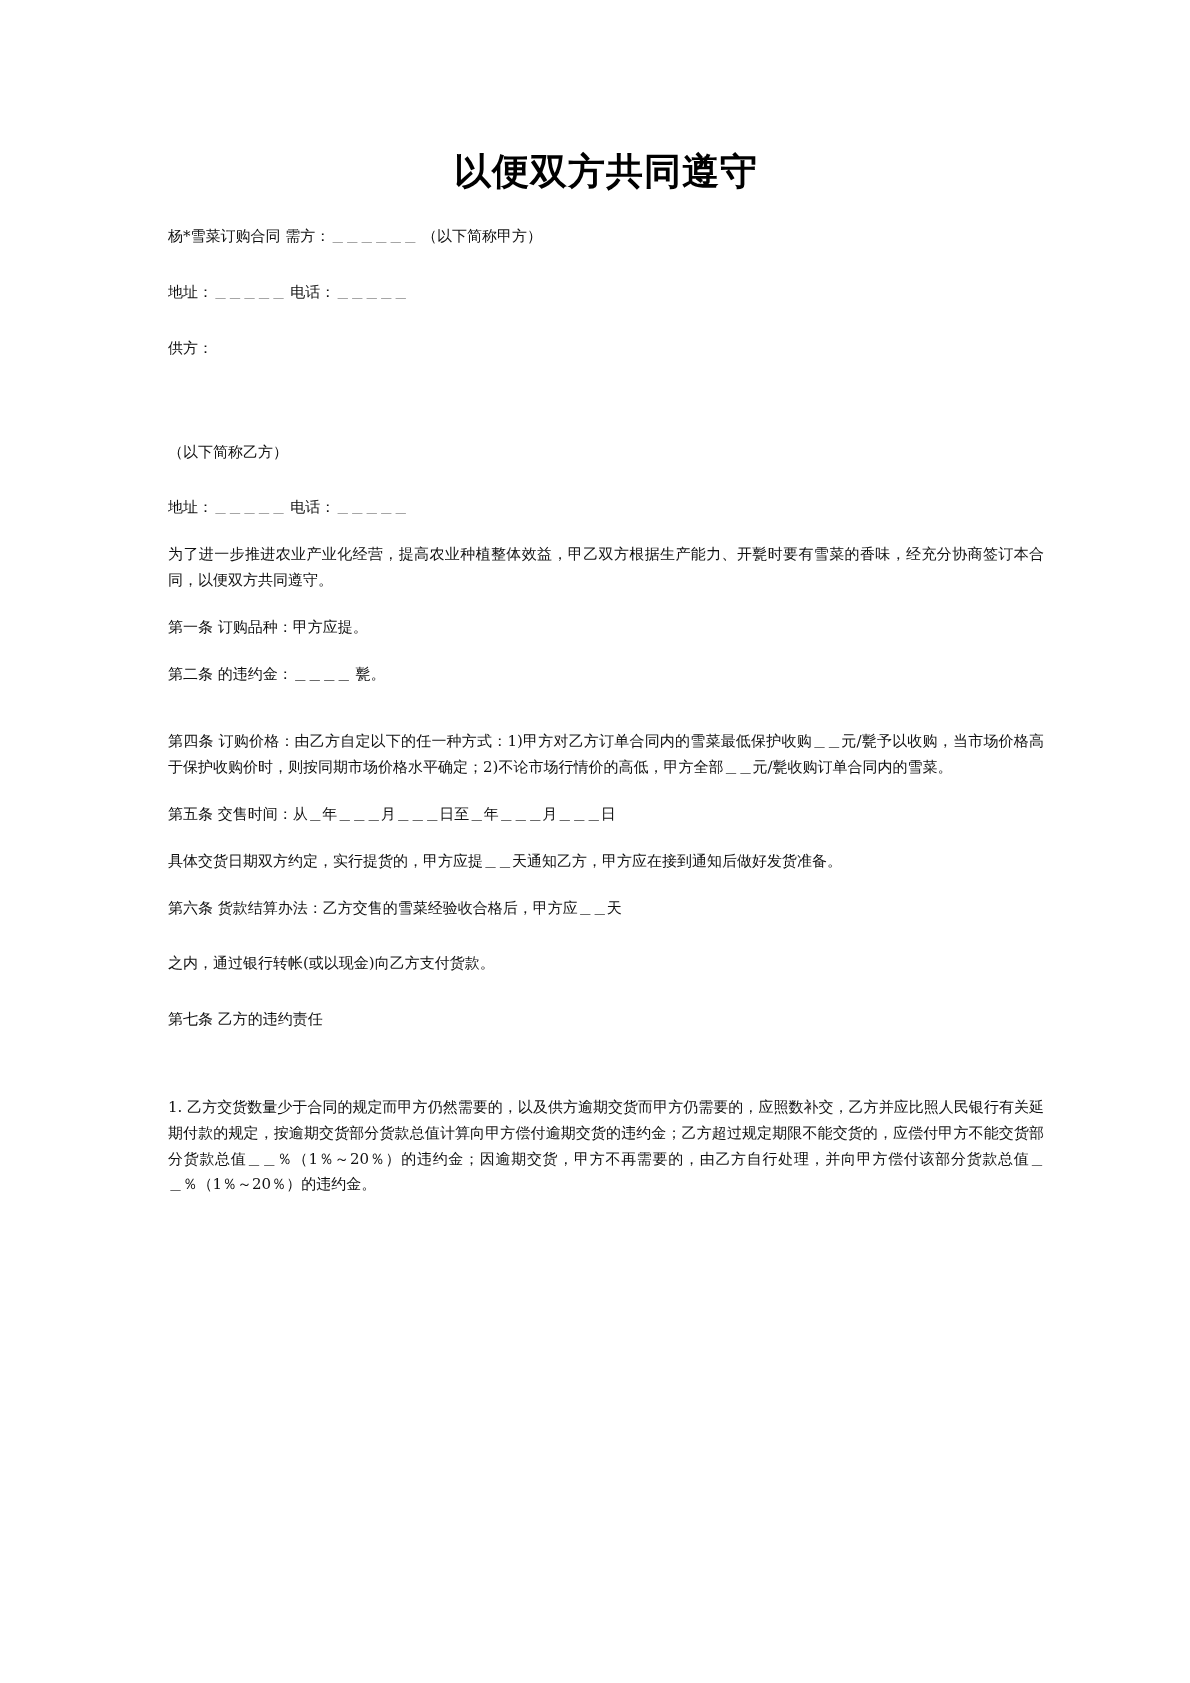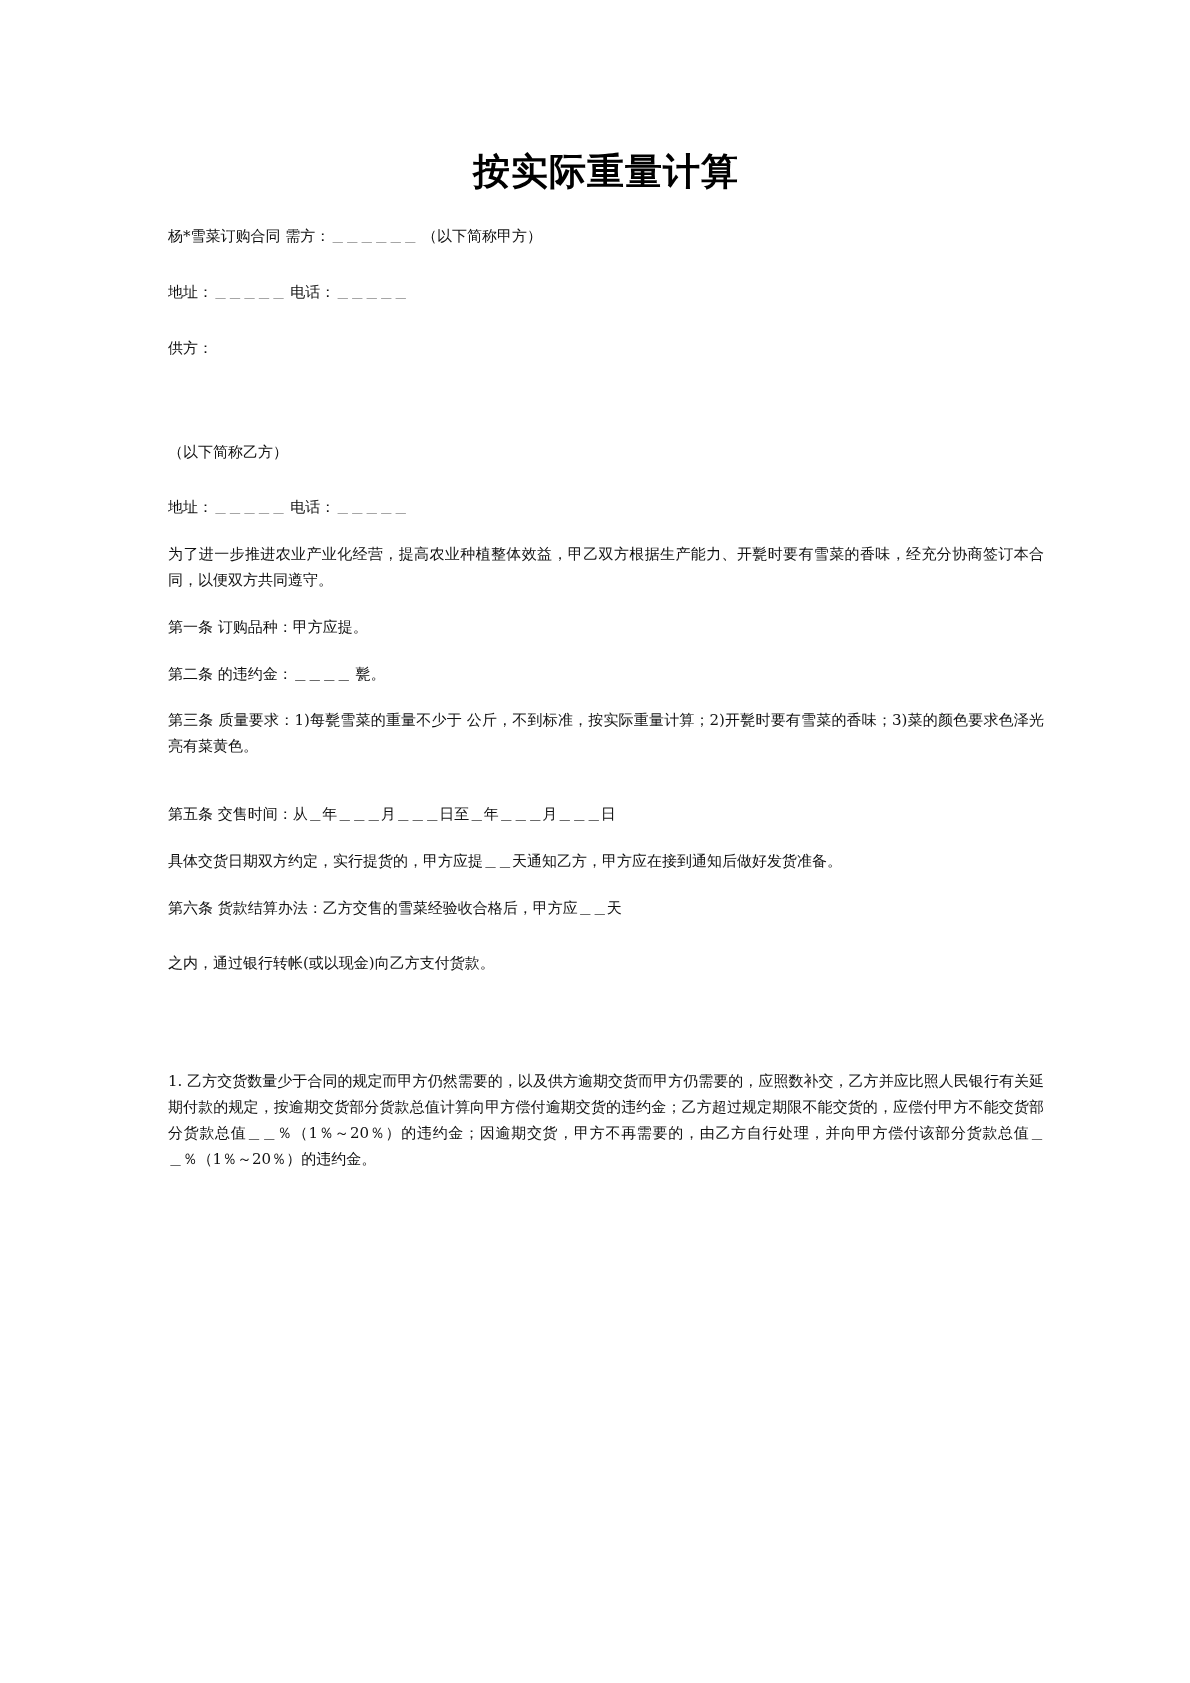--- a/index.html
+++ b/index.html
@@ -59,21 +59,21 @@
     color: #3a3a3a;
     letter-spacing: -0.5px;
   }
 </style>
 </head>
 <body>
 
 <div class="page">
   <div class="doc-body">
 
-    <h1 class="doc-title">按实际重量计算</h1>
+    <h1 class="doc-title">以便双方共同遵守</h1>
 
     <div class="gap-md"></div>
 
     <p class="para">
       <span>杨*雪菜订购合同 需方：</span><span class="blank">＿＿＿＿＿＿</span><span>  （以下简称甲方）</span>
     </p>
 
     <div class="gap-md"></div>
 
     <p class="para">
@@ -111,26 +111,26 @@
     </p>
 
     <div class="gap-sm"></div>
 
     <p class="para">
       <span>第二条 的违约金：</span><span class="blank-dark">＿＿＿＿</span><span>  甏。</span>
     </p>
 
     <div class="gap-sm"></div>
 
-    <p class="para">
-      <span>第三条 质量要求：1)每甏雪菜的重量不少于 公斤，不到标准，按实际重量计算；2)开甏时要有雪菜的香味；3)菜的颜色要求色泽光亮有菜黄色。</span>
-    </p>
 
     <div class="gap-sm"></div>
 
+    <p class="para">
+      <span>第四条 订购价格：由乙方自定以下的任一种方式：1)甲方对乙方订单合同内的雪菜最低保护收购</span><span class="blank-dark">＿＿</span><span>元/甏予以收购，当市场价格高于保护收购价时，则按同期市场价格水平确定；2)不论市场行情价的高低，甲方全部</span><span class="blank-dark">＿＿</span><span>元/甏收购订单合同内的雪菜。</span>
+    </p>
 
     <div class="gap-sm"></div>
 
     <p class="para">
       <span>第五条 交售时间：从</span><span class="blank-dark">＿</span><span>年</span><span class="blank-dark">＿＿＿</span><span>月</span><span class="blank-dark">＿＿＿</span><span>日至</span><span class="blank-dark">＿</span><span>年</span><span class="blank-dark">＿＿＿</span><span>月</span><span class="blank-dark">＿＿＿</span><span>日</span>
     </p>
 
     <div class="gap-sm"></div>
 
     <p class="para">
@@ -144,20 +144,23 @@
     </p>
 
     <div class="gap-md"></div>
 
     <p class="para">
       <span>之内，通过银行转帐(或以现金)向乙方支付货款。</span>
     </p>
 
     <div class="gap-md"></div>
 
+    <p class="para">
+      <span>第七条 乙方的违约责任</span>
+    </p>
 
     <div class="gap-xl"></div>
 
     <p class="para">
       <span>1. 乙方交货数量少于合同的规定而甲方仍然需要的，以及供方逾期交货而甲方仍需要的，应照数补交，乙方并应比照人民银行有关延期付款的规定，按逾期交货部分货款总值计算向甲方偿付逾期交货的违约金；乙方超过规定期限不能交货的，应偿付甲方不能交货部分货款总值</span><span class="blank-dark">＿＿</span><span>％（1％～20％）的违约金；因逾期交货，甲方不再需要的，由乙方自行处理，并向甲方偿付该部分货款总值</span><span class="blank-dark">＿＿</span><span>％（1％～20％）的违约金。</span>
     </p>
 
   </div>
 </div>
 

